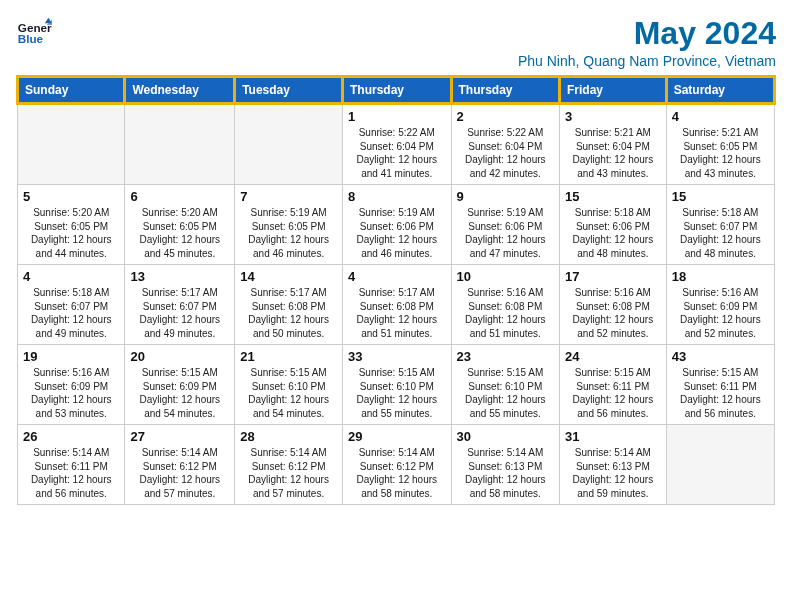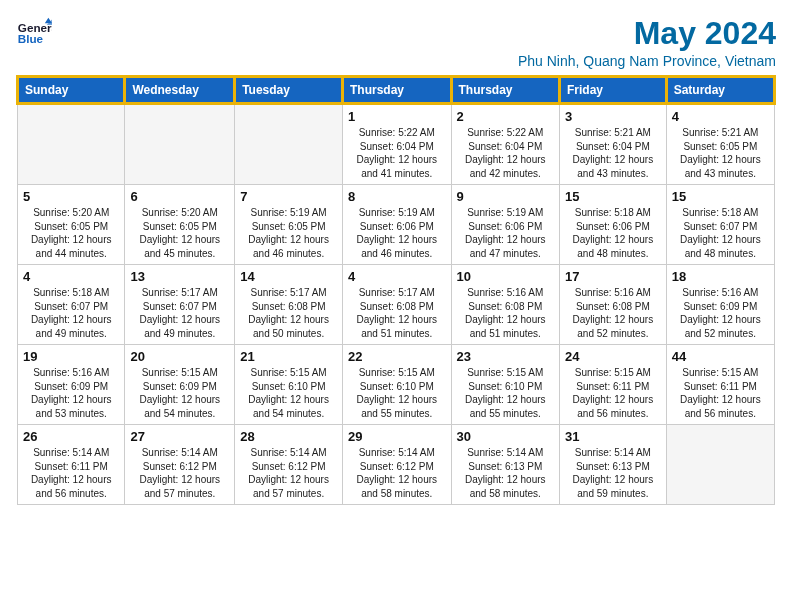--- a/index.html
+++ b/index.html
@@ -201,33 +201,33 @@
         </td>
         <td>
           <div class="day-num">20</div>
           <div class="cell-text">Sunrise: 5:15 AM<br>Sunset: 6:09 PM<br>Daylight: 12 hours and 54 minutes.</div>
         </td>
         <td>
           <div class="day-num">21</div>
           <div class="cell-text">Sunrise: 5:15 AM<br>Sunset: 6:10 PM<br>Daylight: 12 hours and 54 minutes.</div>
         </td>
         <td>
-          <div class="day-num">22</div>
+          <div class="day-num">33</div>
           <div class="cell-text">Sunrise: 5:15 AM<br>Sunset: 6:10 PM<br>Daylight: 12 hours and 55 minutes.</div>
         </td>
         <td>
           <div class="day-num">23</div>
           <div class="cell-text">Sunrise: 5:15 AM<br>Sunset: 6:10 PM<br>Daylight: 12 hours and 55 minutes.</div>
         </td>
         <td>
           <div class="day-num">24</div>
           <div class="cell-text">Sunrise: 5:15 AM<br>Sunset: 6:11 PM<br>Daylight: 12 hours and 56 minutes.</div>
         </td>
         <td>
-          <div class="day-num">44</div>
+          <div class="day-num">43</div>
           <div class="cell-text">Sunrise: 5:15 AM<br>Sunset: 6:11 PM<br>Daylight: 12 hours and 56 minutes.</div>
         </td>
       </tr>
       <tr>
         <td>
           <div class="day-num">26</div>
           <div class="cell-text">Sunrise: 5:14 AM<br>Sunset: 6:11 PM<br>Daylight: 12 hours and 56 minutes.</div>
         </td>
         <td>
           <div class="day-num">27</div>

